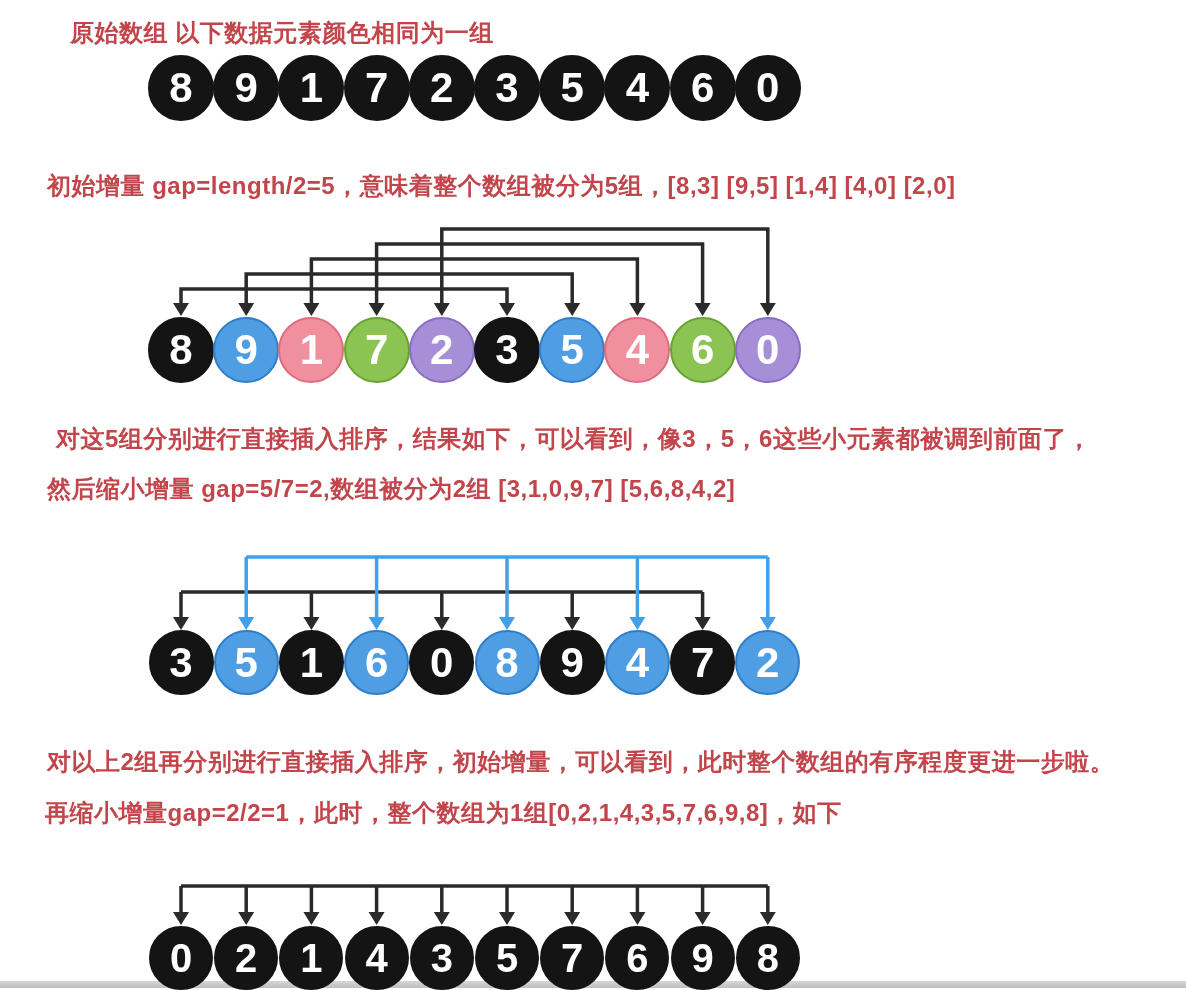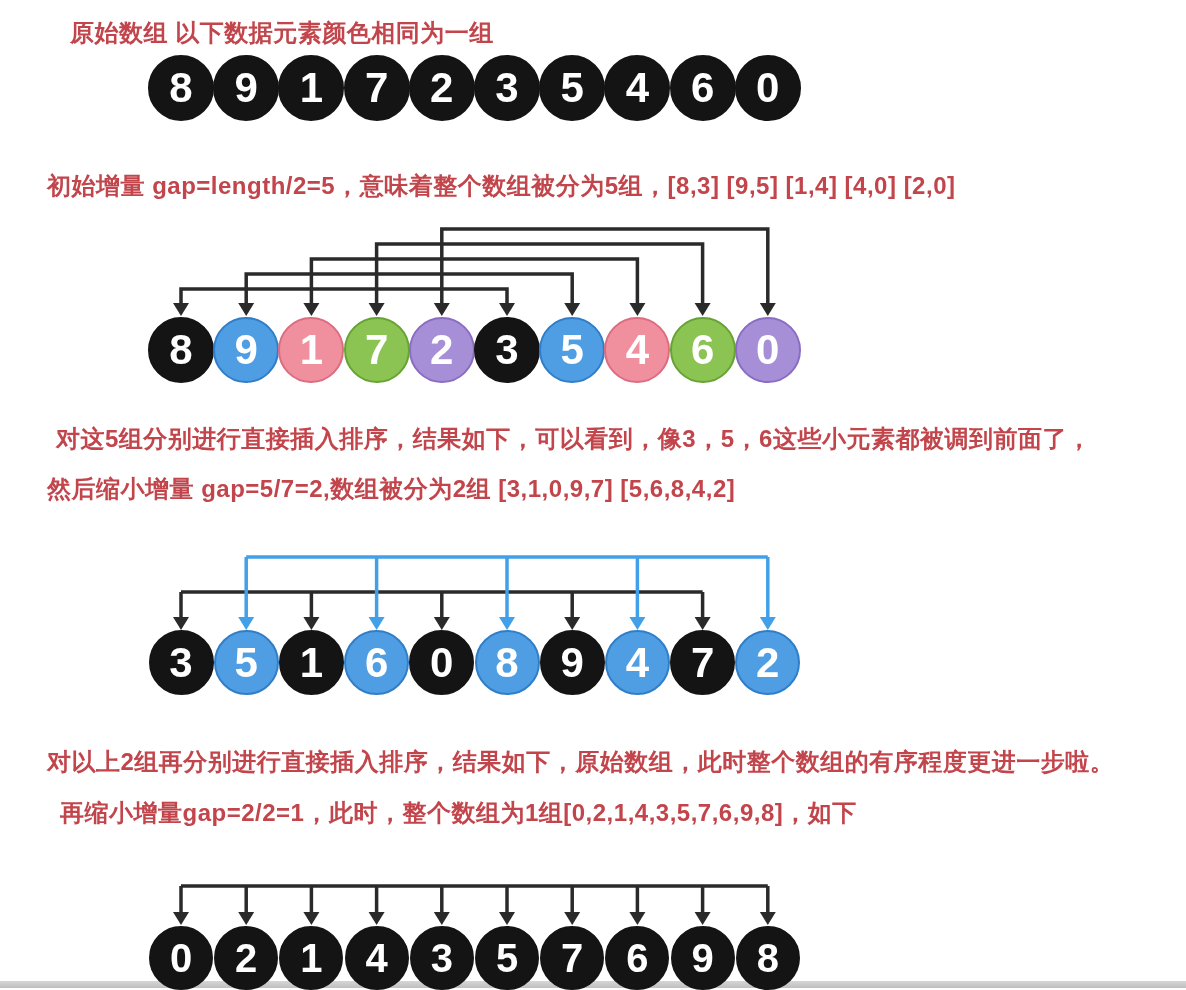--- a/index.html
+++ b/index.html
@@ -42,22 +42,22 @@
 </style>
 </head>
 <body>
 
 <div class="page">
 
   <div class="caption" style="left:70px;top:6px;margin-top:11px;">原始数组  以下数据元素颜色相同为一组</div>
   <div class="caption" style="left:47px;top:170px;">初始增量 gap=length/2=5，意味着整个数组被分为5组，[8,3] [9,5] [1,4] [4,0] [2,0]</div>
   <div class="caption" style="left:56px;top:423px;">对这5组分别进行直接插入排序，结果如下，可以看到，像3，5，6这些小元素都被调到前面了，</div>
   <div class="caption" style="left:47px;top:473px;">然后缩小增量 gap=5/7=2,数组被分为2组 [3,1,0,9,7] [5,6,8,4,2]</div>
-  <div class="caption" style="left:47px;top:746px;">对以上2组再分别进行直接插入排序，结果如下，原始数组，此时整个数组的有序程度更进一步啦。</div>
-  <div class="caption" style="left:60px;top:797px;">再缩小增量gap=2/2=1，此时，整个数组为1组[0,2,1,4,3,5,7,6,9,8]，如下</div>
+  <div class="caption" style="left:47px;top:746px;">对以上2组再分别进行直接插入排序，初始增量，可以看到，此时整个数组的有序程度更进一步啦。</div>
+  <div class="caption" style="left:45px;top:797px;">再缩小增量gap=2/2=1，此时，整个数组为1组[0,2,1,4,3,5,7,6,9,8]，如下</div>
 
   <svg id="arrow-layer" viewBox="0 0 1186 990">
     <g id="arrows-gap5">
         <polyline points="181,304 181,289 507,289 507,304" fill="none" stroke="#2a2a2a" stroke-width="3.5"></polyline>
         <polygon points="173,303 189,303 181,316" fill="#2a2a2a"></polygon>
         <polygon points="499,303 515,303 507,316" fill="#2a2a2a"></polygon>
         <polyline points="246.2,304 246.2,274 572.2,274 572.2,304" fill="none" stroke="#2a2a2a" stroke-width="3.5"></polyline>
         <polygon points="238.2,303 254.2,303 246.2,316" fill="#2a2a2a"></polygon>
         <polygon points="564.2,303 580.2,303 572.2,316" fill="#2a2a2a"></polygon>
         <polyline points="311.4,304 311.4,259 637.4000000000001,259 637.4000000000001,304" fill="none" stroke="#2a2a2a" stroke-width="3.5"></polyline>

